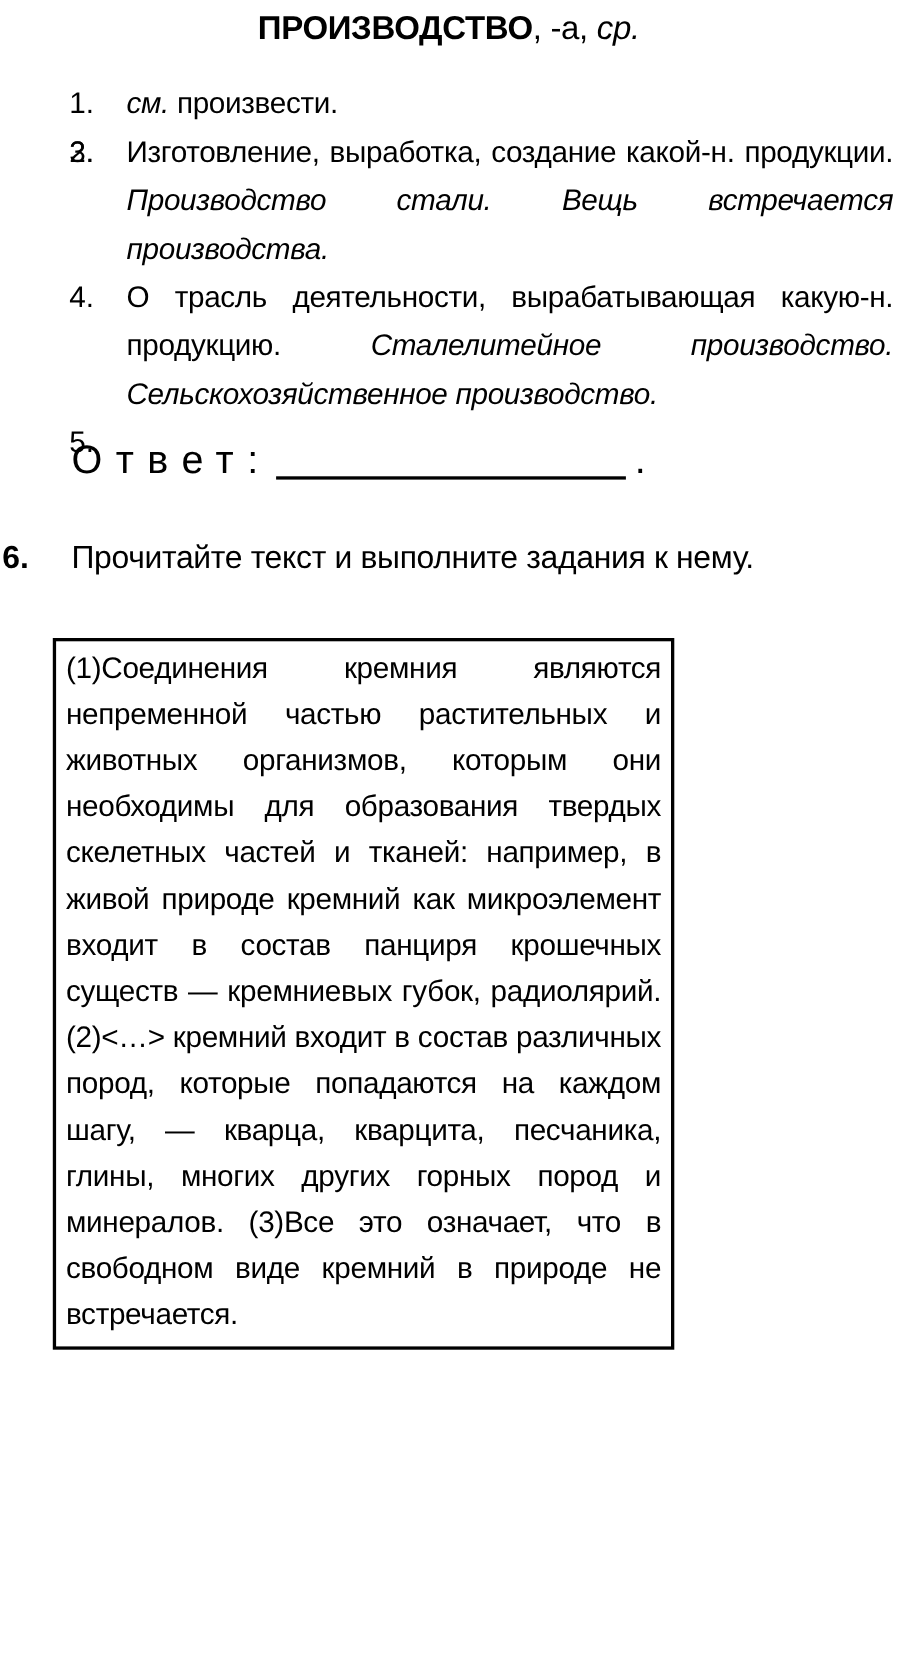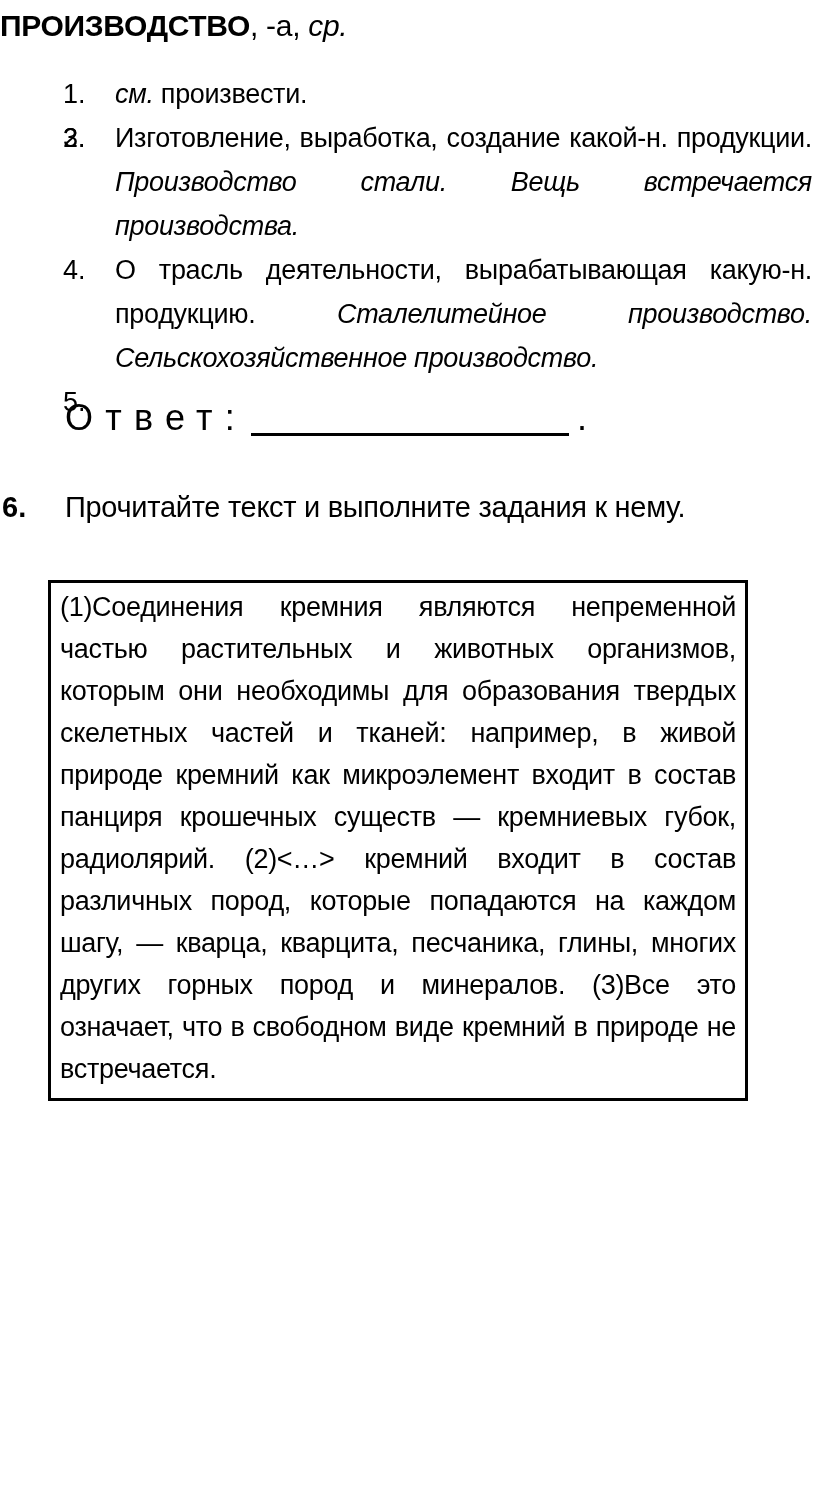--- a/index.html
+++ b/index.html
@@ -2,21 +2,21 @@
 <html><head>
 <meta charset="utf-8">
 <style>
   html,body{margin:0;padding:0;}
   body{
     width:816px;height:1505px;overflow:hidden;position:relative;
     background:#ffffff;color:#000000;
     font-family:"Liberation Sans", sans-serif;
   }
   .page-title{
-    padding-top:6px;font-size:30px;line-height:40px;
+    padding-top:6px;text-align:center;font-size:30px;line-height:40px;
     letter-spacing:-0.3px;
   }
   .page-title .hw{font-weight:700;}
   .page-title .gen{font-style:italic;}
 
   .defs{margin-top:26px;}
   .def-row{position:relative;}
   .def-num{
     position:absolute;left:63px;top:0;
     font-size:27px;line-height:44px;
@@ -39,21 +39,21 @@
   .task-row{position:relative;margin-top:46px;}
   .task-num{
     position:absolute;left:2px;top:0;font-weight:700;
     font-size:29px;line-height:42px;
   }
   .task-text{
     margin:0 0 16px 65px;font-size:29px;line-height:42px;letter-spacing:-0.3px;
   }
 
   .passage-box{
-    margin:52px 0 0 48px;width:700px;box-sizing:border-box;
+    margin:52px 0 0 48px;width:565px;box-sizing:border-box;
     border:3px solid #000;padding:3px 9px 8px 9px;
   }
   .passage-text{
     margin:0;text-align:justify;
     font-size:27px;line-height:42px;letter-spacing:-0.3px;
   }
 </style>
 </head>
 <body>
 

